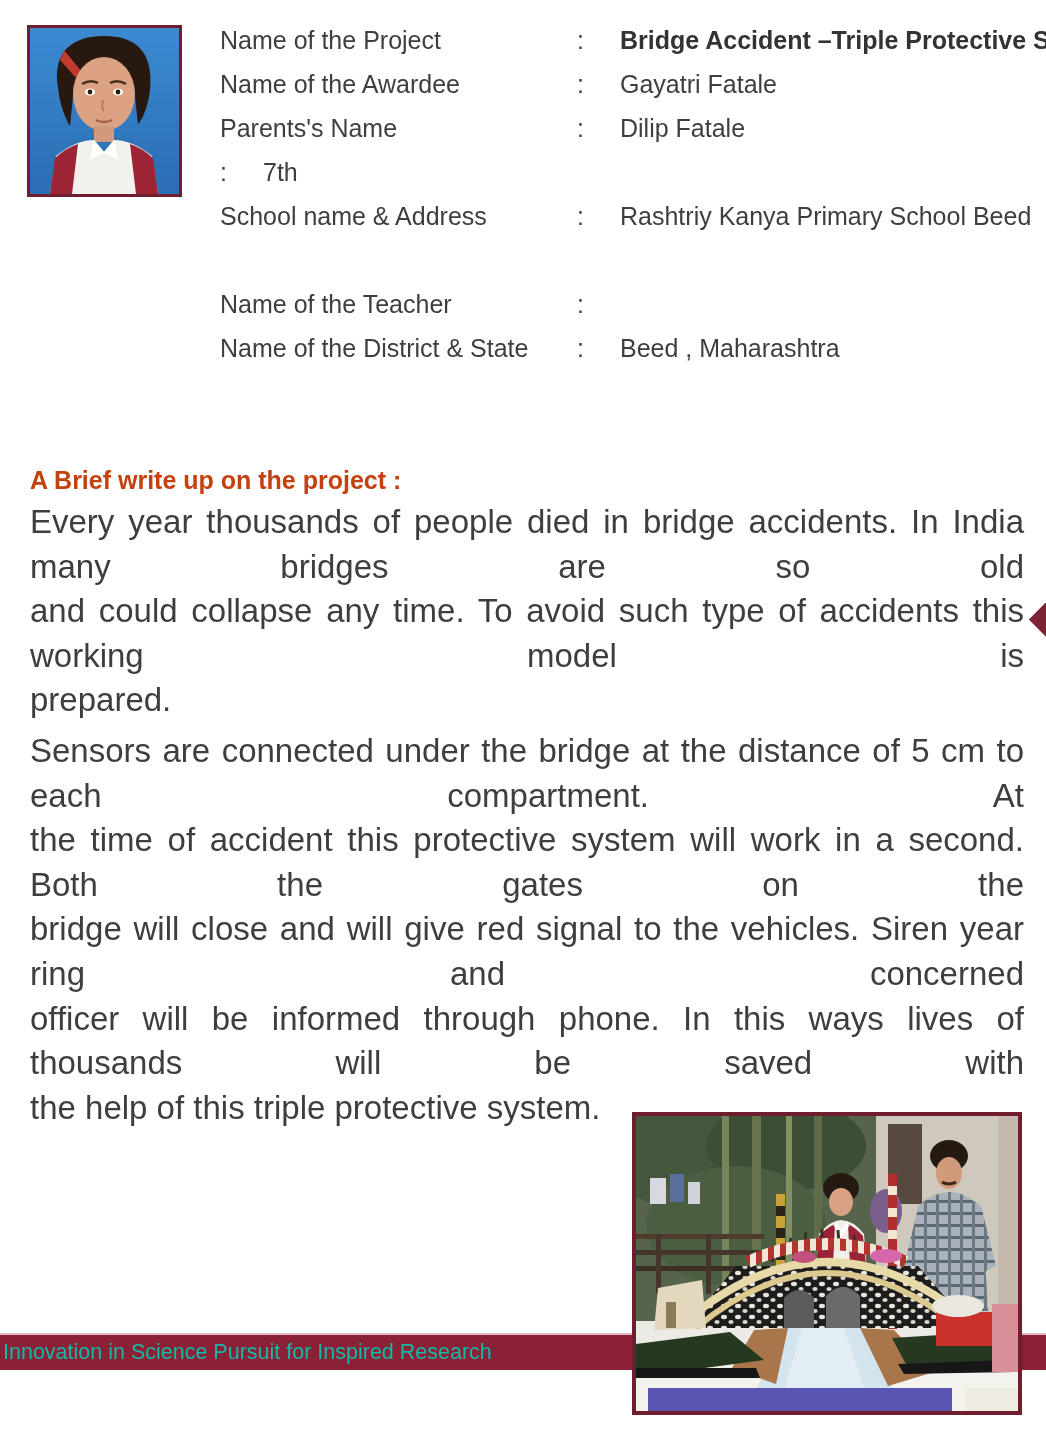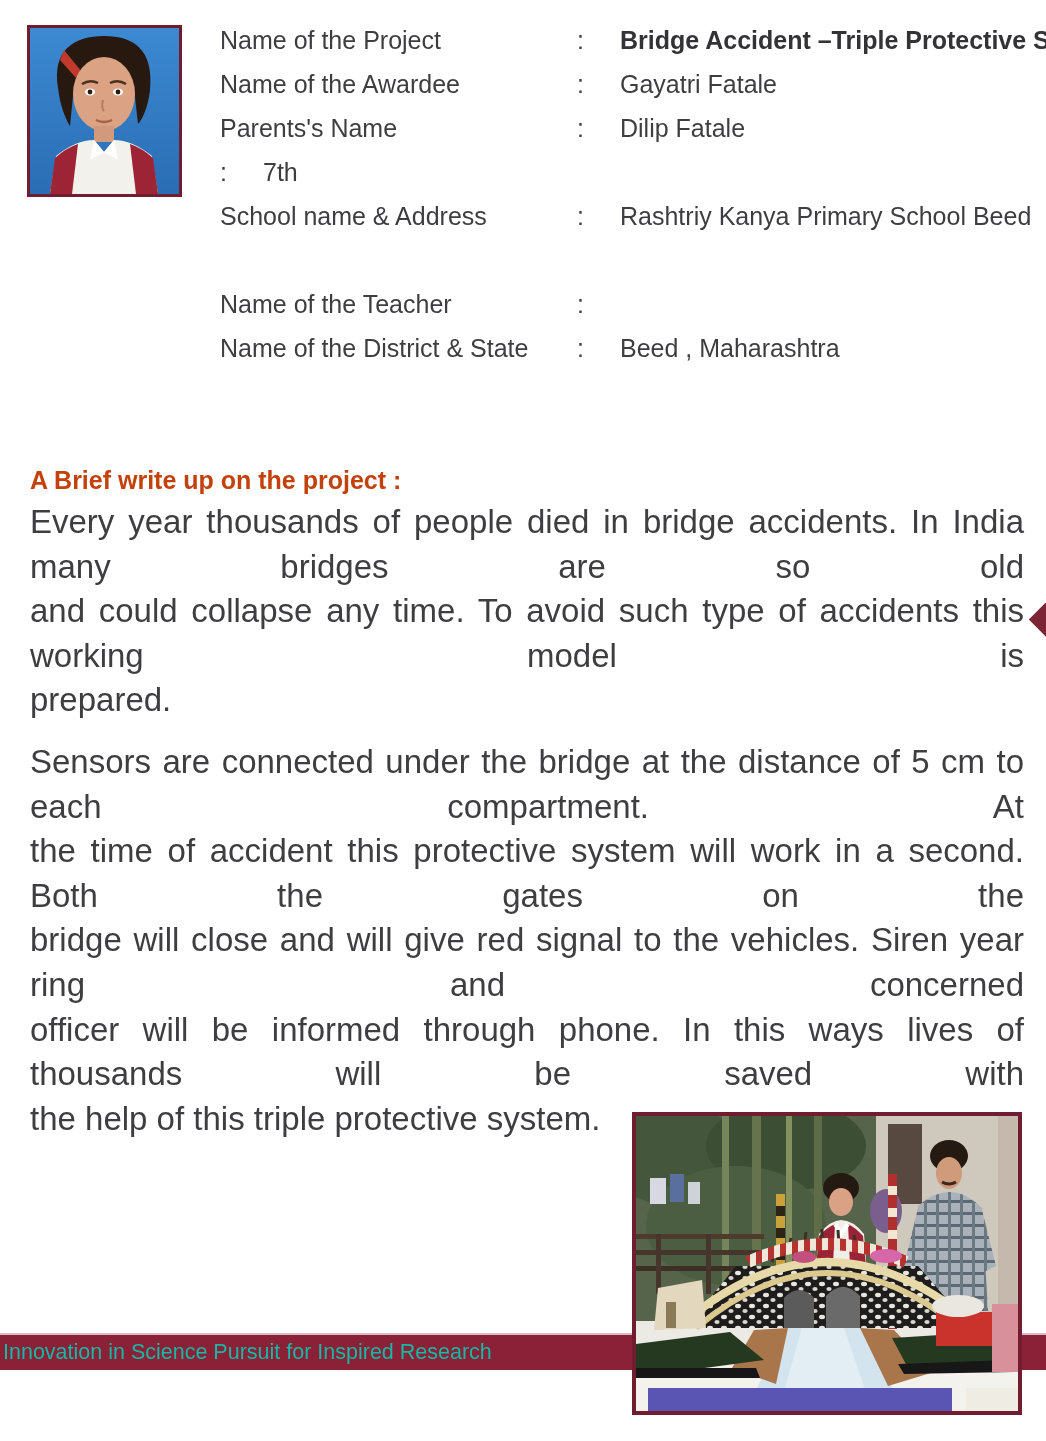--- a/index.html
+++ b/index.html
@@ -28,21 +28,21 @@
   .info-row .label  { width:357px; flex:0 0 357px; }
   .info-row .colon  { width:43px;  flex:0 0 43px; }
   .info-row .value  { flex:1; white-space:nowrap; }
   .info-row.bold .value { font-weight:700; color:#333336; }
   .info-row.spacer { height:44px; }
 
   
   .brief { position:absolute; left:30px; top:460px; width:994px; }
   .brief-heading { font-size:25px; font-weight:700; line-height:40px; color:#c2410c; }
   .para { font-size:33px; line-height:44.6px; color:#3e3e40; }
-  .para + .para { margin-top:17px; }
+  .para + .para { margin-top:6px; }
   .pline { text-align:justify; text-align-last:justify; }
   .para .pline:last-child { text-align-last:left; }
 
   
   .edge-diamond {
     position:absolute; right:-13px; top:607px;
     width:25px; height:25px; background:#7c2336;
     transform:rotate(45deg);
   }
 

